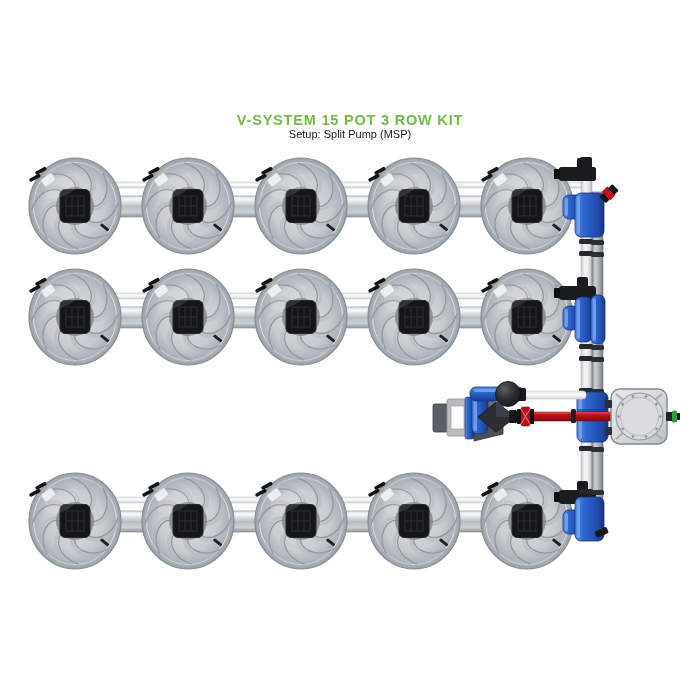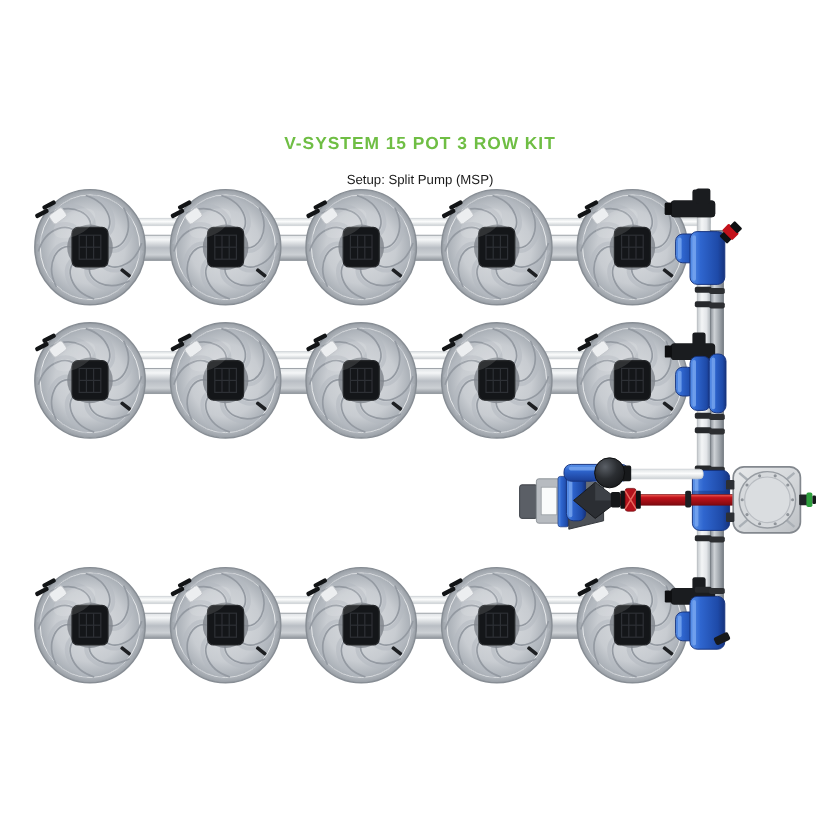--- a/index.html
+++ b/index.html
@@ -2,21 +2,21 @@
 <html><head>
 <meta charset="utf-8">
 <style>
   html,body{margin:0;padding:0;background:#ffffff;}
   .stage{
     position:relative;width:700px;height:700px;background:#ffffff;overflow:hidden;
     font-family:"Liberation Sans",sans-serif;
   }
   .titles{position:absolute;top:113px;left:0;width:700px;text-align:center;}
   .kit-title{font-size:14.5px;font-weight:bold;letter-spacing:.8px;line-height:15px;}
-  .kit-subtitle{font-size:11px;margin-top:16px;line-height:13px;}
+  .kit-subtitle{font-size:11px;margin-top:0;line-height:13px;}
   svg{position:absolute;left:0;top:0;}
 </style>
 </head>
 <body>
 
 <div class="stage">
   <div class="titles">
     <div class="kit-title" style="color: rgb(111, 190, 68);">V-SYSTEM 15 POT 3 ROW KIT</div>
     <div class="kit-subtitle" style="color: rgb(26, 26, 26);">Setup: Split Pump (MSP)</div>
   </div>

